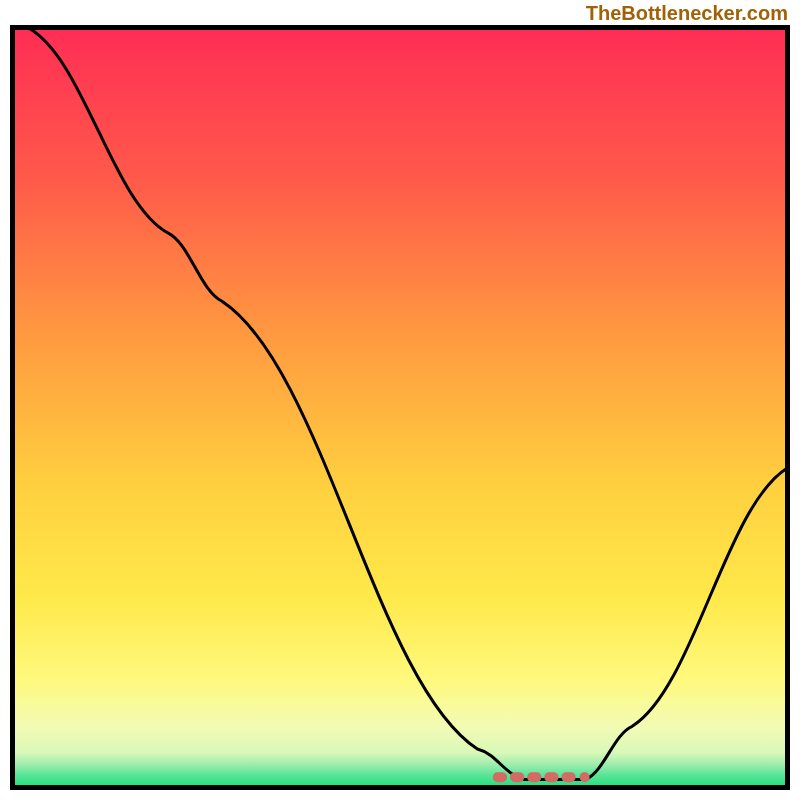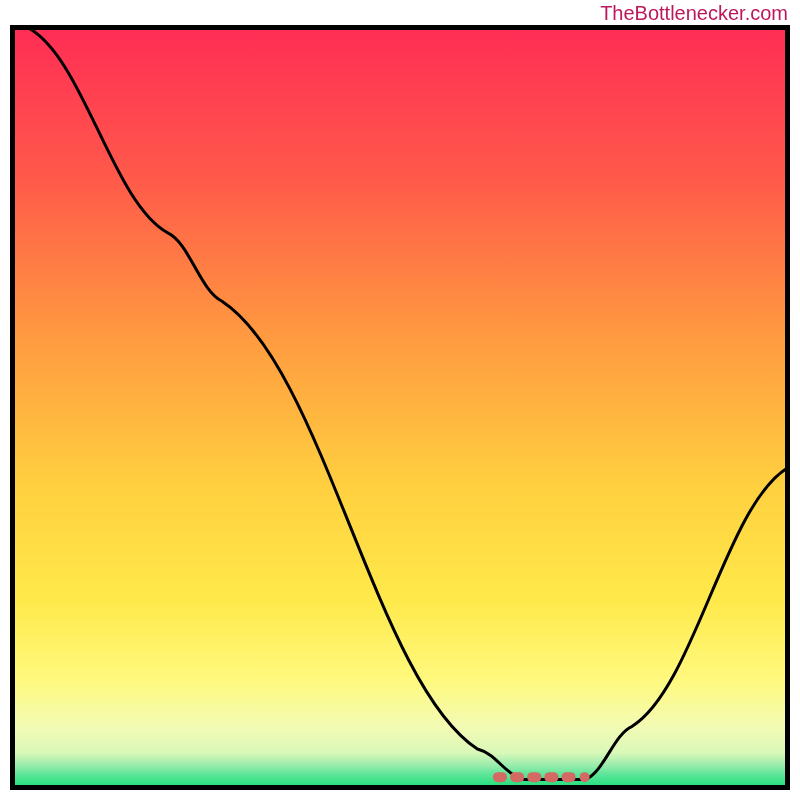--- a/index.html
+++ b/index.html
@@ -8,23 +8,23 @@
     width: 800px;
     height: 800px;
     background: #ffffff;
     font-family: Arial, Helvetica, sans-serif;
     position: relative;
   }
   .watermark {
     position: absolute;
     top: 2px;
     right: 12px;
-    color: #be185d;
+    color: #a16207;
     font-size: 20px;
-    font-weight: 400;
+    font-weight: 700;
     z-index: 10;
   }
   .chart-container {
     position: absolute;
     left: 10px;
     top: 25px;
     width: 780px;
     height: 765px;
   }
   svg {

